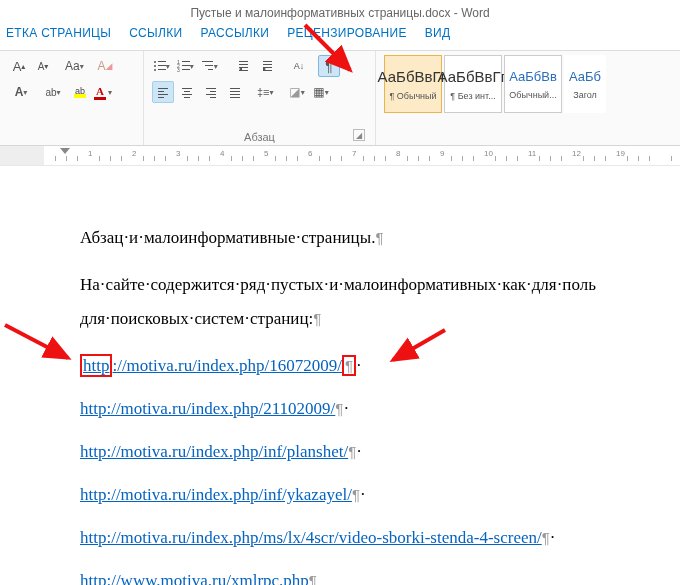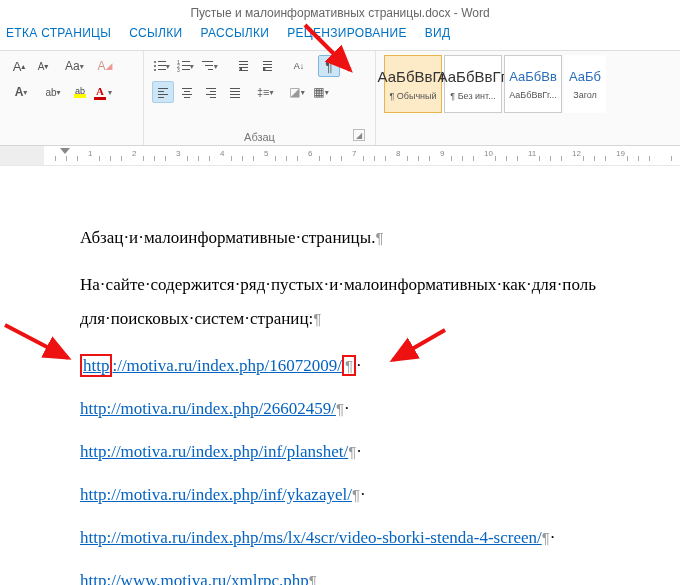--- a/index.html
+++ b/index.html
@@ -237,21 +237,21 @@
       <div class="style-box sel">
           <span class="samp">АаБбВвГг,</span>
           <span class="lbl">¶ Обычный</span>
         </div>
       <div class="style-box">
           <span class="samp">АаБбВвГг,</span>
           <span class="lbl">¶ Без инт...</span>
         </div>
       <div class="style-box head">
           <span class="samp">АаБбВв</span>
-          <span class="lbl">АаБбВвГг...</span>
+          <span class="lbl">Обычный...</span>
         </div>
       <div class="style-box head" style="width:42px;border:none">
           <span class="samp">АаБб</span>
           <span class="lbl">Загол</span>
         </div>
     </div>
   </div>
 </div>
 
 <div class="ruler">
@@ -323,21 +323,21 @@
   <p>
     <span>Абзац</span><span class="dot">·</span><span>и</span><span class="dot">·</span><span>малоинформативные</span><span class="dot">·</span><span>страницы.</span><span class="pil">¶</span>
   </p>
   <p style="margin-top:-4px">
     <span>На</span><span class="dot">·</span><span>сайте</span><span class="dot">·</span><span>содержится</span><span class="dot">·</span><span>ряд</span><span class="dot">·</span><span>пустых</span><span class="dot">·</span><span>и</span><span class="dot">·</span><span>малоинформативных</span><span class="dot">·</span><span>как</span><span class="dot">·</span><span>для</span><span class="dot">·</span><span>поль</span><br>
     <span>для</span><span class="dot">·</span><span>поисковых</span><span class="dot">·</span><span>систем</span><span class="dot">·</span><span>страниц:</span><span class="pil">¶</span>
   </p>
   <p style="margin-top:-4px">
     <a><span class="redbox">http</span><span>://motiva.ru/index.php/16072009/</span></a><span class="pil redbox">¶</span><span class="dot">·</span>
   </p>
-  <p style="margin-top:-8px"><a>http://motiva.ru/index.php/26602459/</a><span class="pil">¶</span><span class="dot">·</span></p>
+  <p style="margin-top:-8px"><a>http://motiva.ru/index.php/21102009/</a><span class="pil">¶</span><span class="dot">·</span></p>
   <p style="margin-top:-8px"><a>http://motiva.ru/index.php/inf/planshet/</a><span class="pil">¶</span><span class="dot">·</span></p>
   <p style="margin-top:-8px"><a>http://motiva.ru/index.php/inf/ykazayel/</a><span class="pil">¶</span><span class="dot">·</span></p>
   <p style="margin-top:-8px"><a>http://motiva.ru/index.php/ms/lx/4scr/video-sborki-stenda-4-screen/</a><span class="pil">¶</span><span class="dot">·</span></p>
   <p style="margin-top:-8px"><a>http://www.motiva.ru/xmlrpc.php</a><span class="pil">¶</span></p>
 </div>
 
 <svg class="arrow" style="left:300px;top:20px" width="70" height="70">
   <defs>
       <marker id="ah1" markerWidth="8" markerHeight="8" refX="6" refY="3" orient="auto">
         <path d="M0,0 L7,3 L0,6 Z" fill="#e11"></path>

